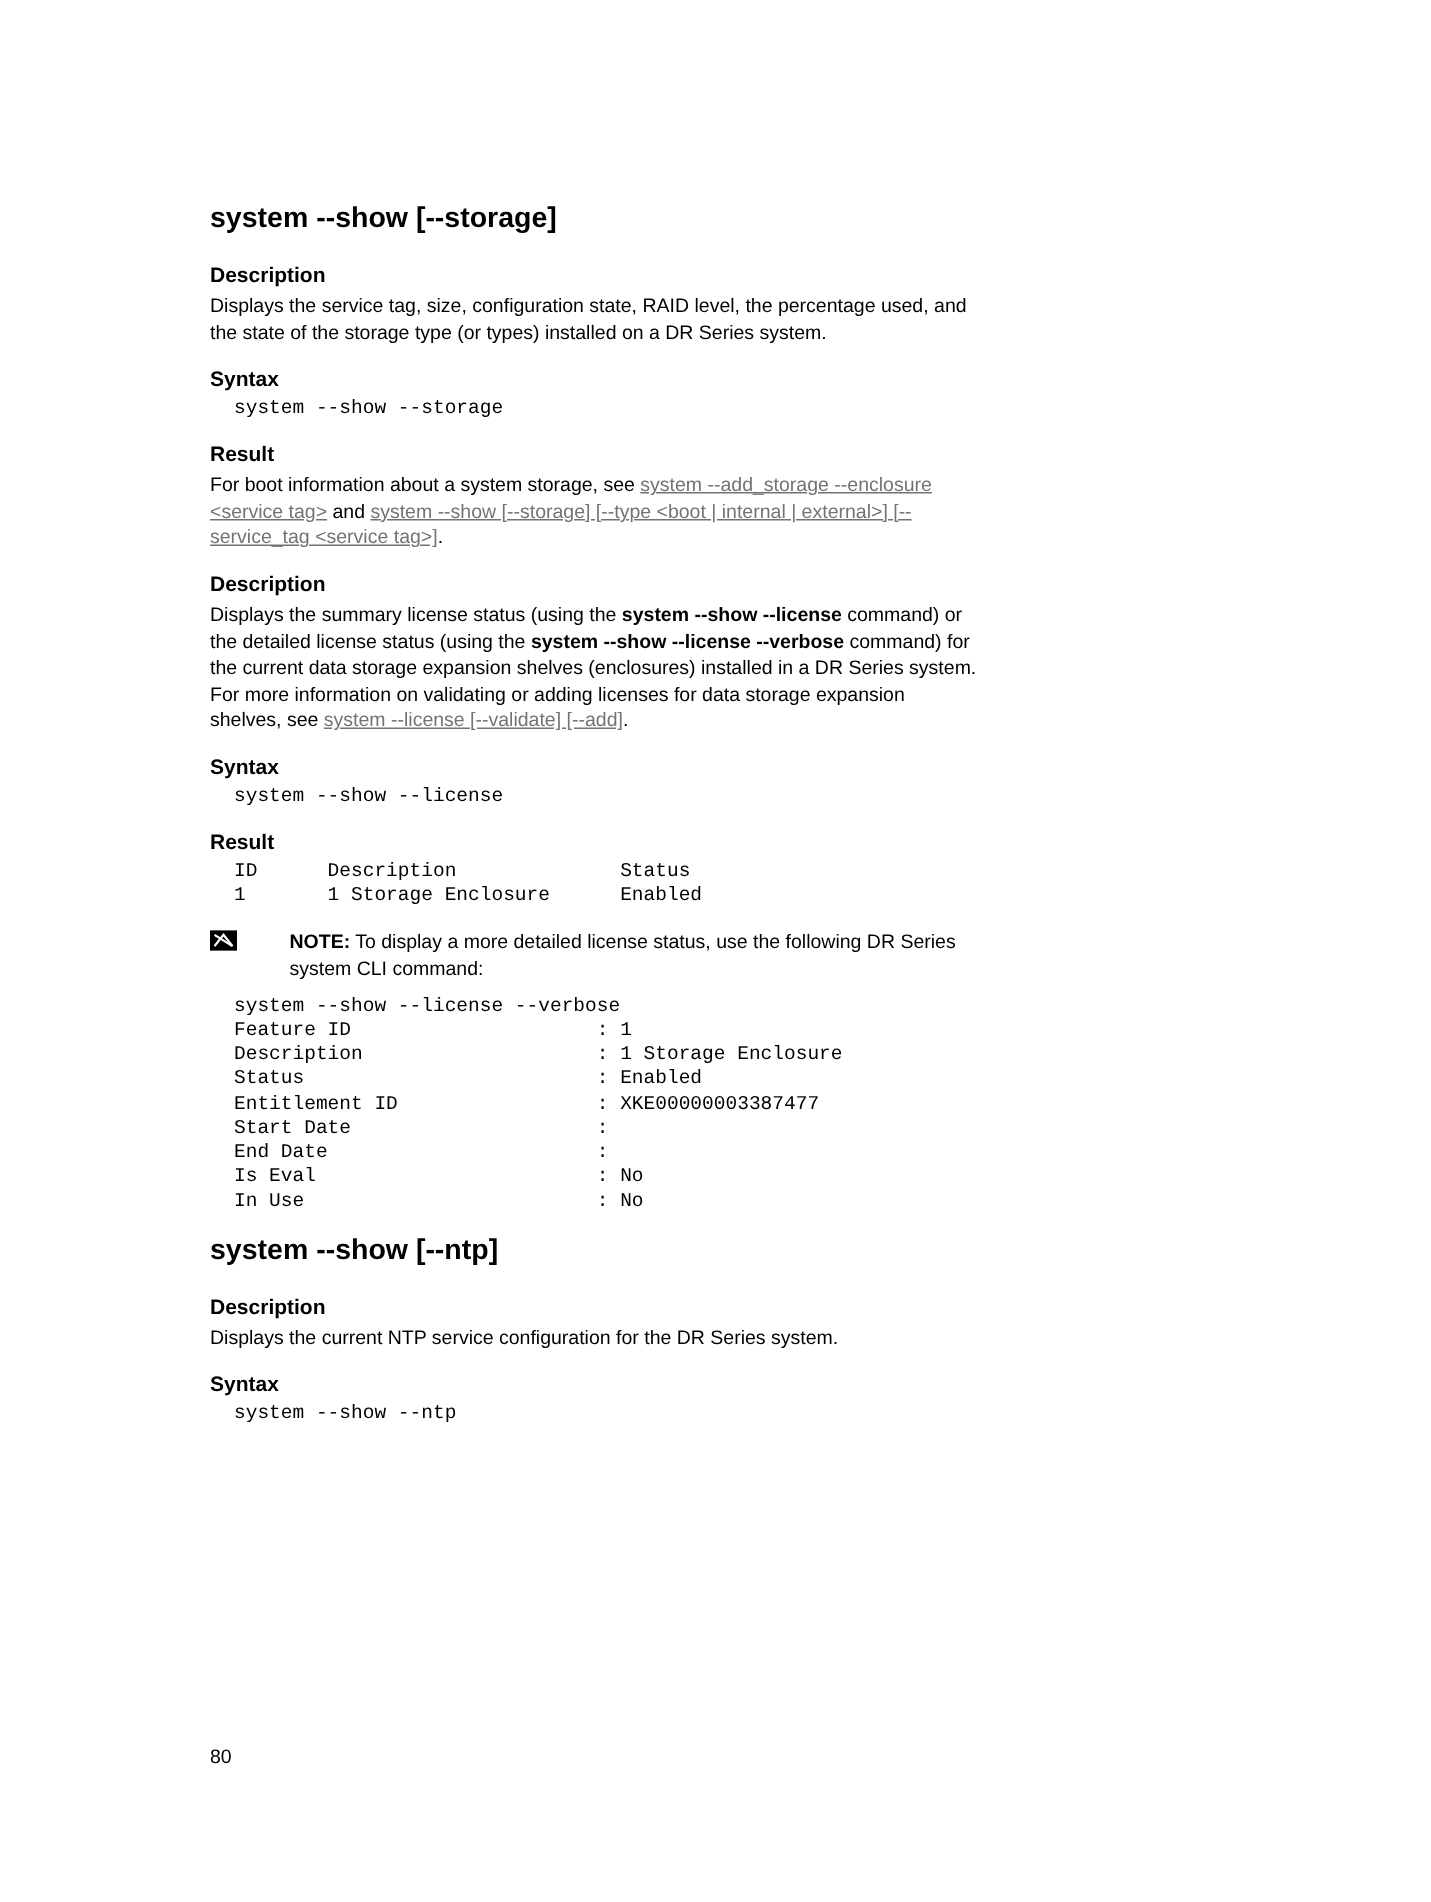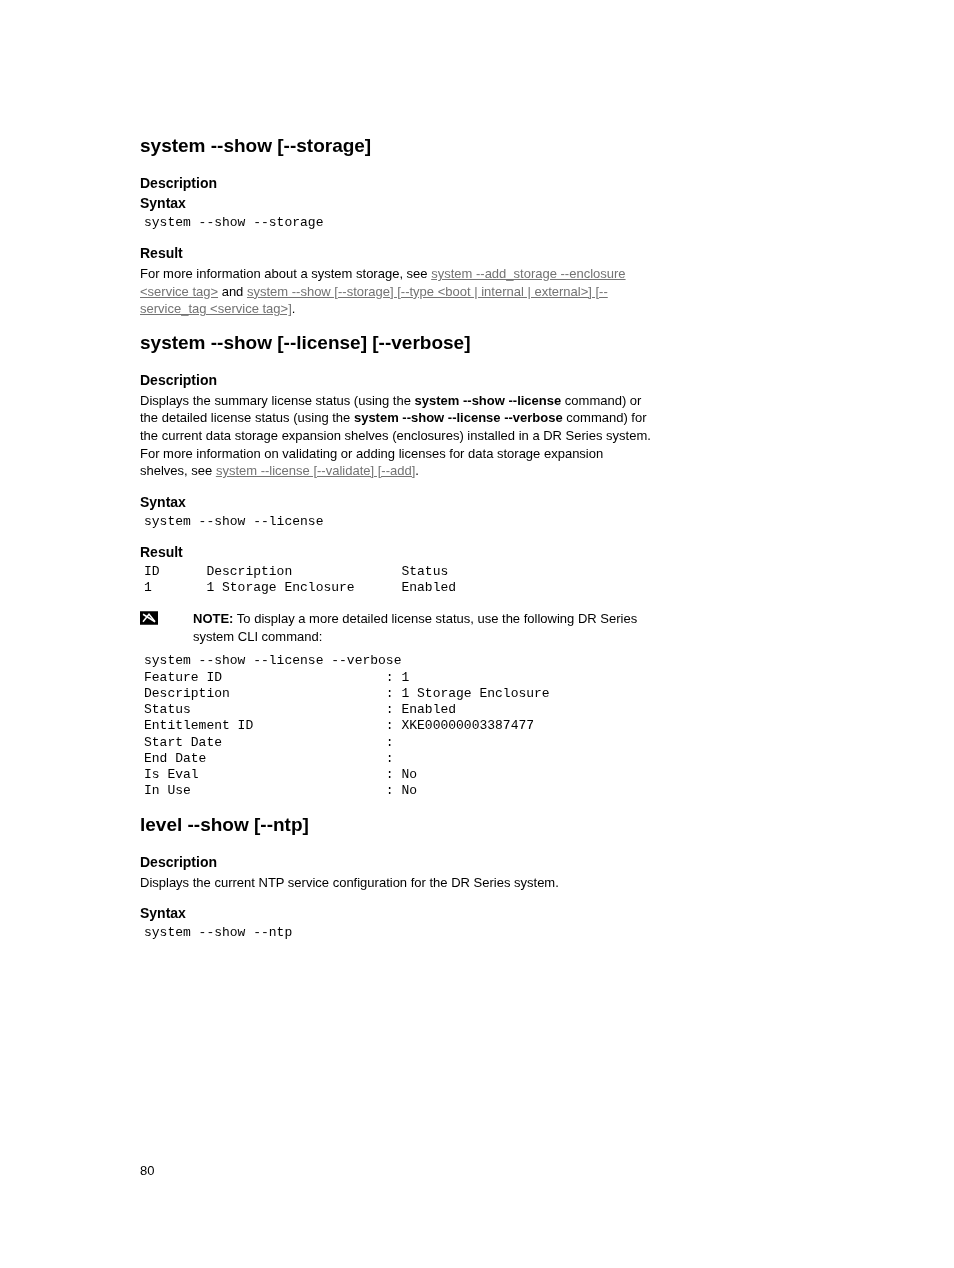--- a/index.html
+++ b/index.html
@@ -28,21 +28,21 @@
   }
   p.body {
     font-size: 13px;
     line-height: 1.35;
     margin: 0 0 14px 0;
   }
   pre.code {
     font-family: "Courier New", Courier, monospace;
     font-size: 13px;
     line-height: 1.25;
-    margin: 0 0 14px 4px;
+    margin: 0 0 14px 16px;
     white-space: pre;
   }
   a.link {
     color: #737373;
     text-decoration: underline;
   }
   .note-row {
     display: flex;
     align-items: flex-start;
     margin: 6px 0 8px 0;
@@ -69,31 +69,31 @@
   .block-tight { margin-bottom: 8px; }
 </style>
 </head>
 <body>
 
 <div class="page">
 
   <h2 class="section">system --show [--storage]</h2>
 
   <h3 class="subhead">Description</h3>
+  <p class="body">Displays the service tag, size, configuration state, RAID level, the percentage used, and the state of the storage type (or types) installed on a DR Series system.</p>
 
   <h3 class="subhead">Syntax</h3>
   <pre class="code">system --show --storage</pre>
 
   <h3 class="subhead">Result</h3>
 
   <p class="body block">
-    <span>For more information about a system storage, see </span><a class="link" href="#">system --add_storage --enclosure &lt;service tag&gt;</a><span> and </span><a class="link" href="#">system --show [--storage] [--type &lt;boot | internal | external&gt;] [--service_tag &lt;service tag&gt;]</a><span>.</span>
+    <span>For boot information about a system storage, see </span><a class="link" href="#">system --add_storage --enclosure &lt;service tag&gt;</a><span> and </span><a class="link" href="#">system --show [--storage] [--type &lt;boot | internal | external&gt;] [--service_tag &lt;service tag&gt;]</a><span>.</span>
   </p>
 
-  <h2 class="section">system --show [--license] [--verbose]</h2>
 
   <h3 class="subhead">Description</h3>
   <p class="body">
     <span>Displays the summary license status (using the </span><b>system --show --license</b><span> command) or the detailed license status (using the </span><b>system --show --license --verbose</b><span> command) for the current data storage expansion shelves (enclosures) installed in a DR Series system. For more information on validating or adding licenses for data storage expansion shelves, see </span><a class="link" href="#">system --license [--validate] [--add]</a><span>.</span>
   </p>
 
   <h3 class="subhead">Syntax</h3>
   <pre class="code">system --show --license</pre>
 
   <h3 class="subhead">Result</h3>
@@ -116,21 +116,21 @@
   <pre class="code">system --show --license --verbose
 Feature ID                     : 1
 Description                    : 1 Storage Enclosure
 Status                         : Enabled
 Entitlement ID                 : XKE00000003387477
 Start Date                     :
 End Date                       :
 Is Eval                        : No
 In Use                         : No</pre>
 
-  <h2 class="section">level --show [--ntp]</h2>
+  <h2 class="section">system --show [--ntp]</h2>
 
   <h3 class="subhead">Description</h3>
   <p class="body">Displays the current NTP service configuration for the DR Series system.</p>
 
   <h3 class="subhead">Syntax</h3>
   <pre class="code">system --show --ntp</pre>
 
   <div class="page-number">80</div>
 </div>
 

